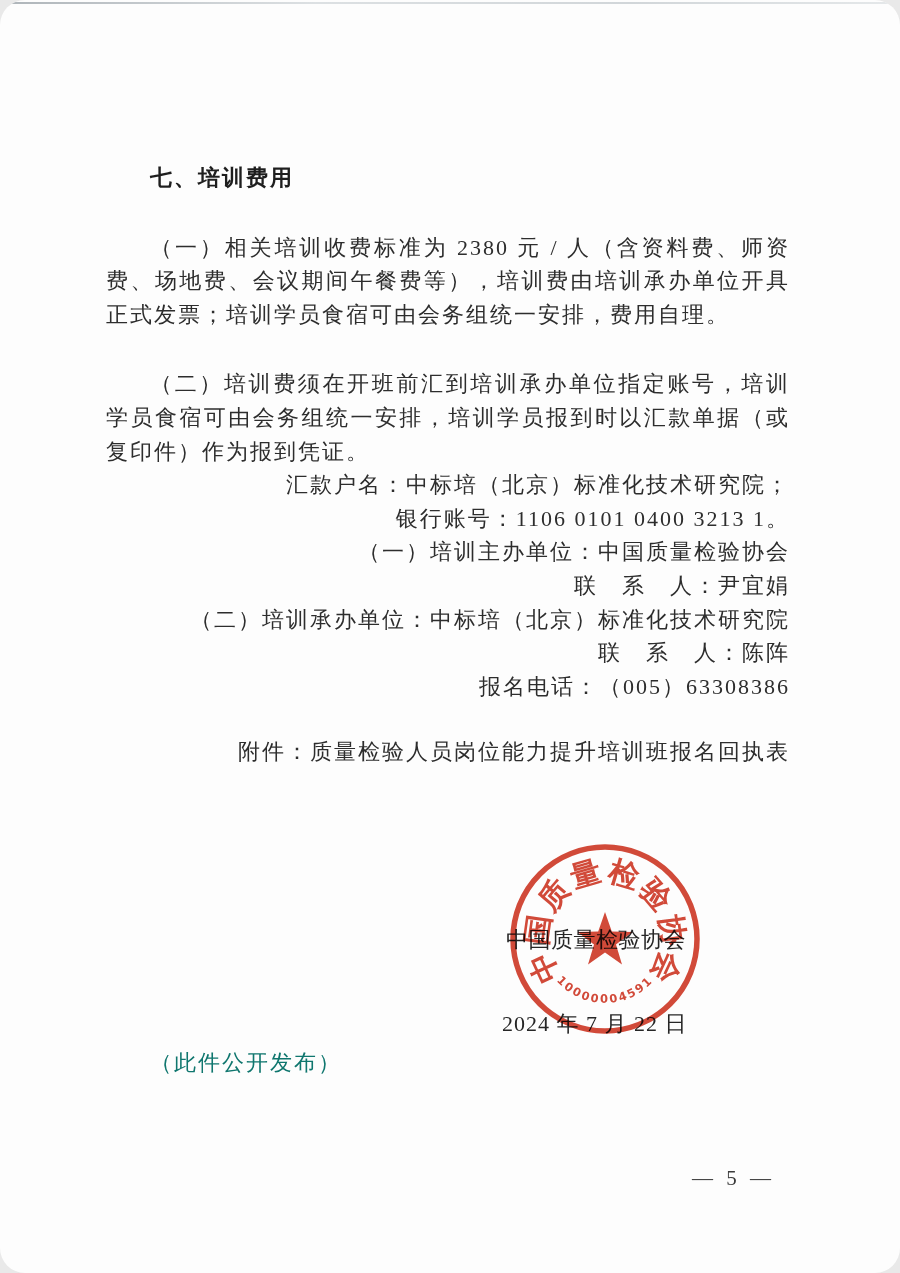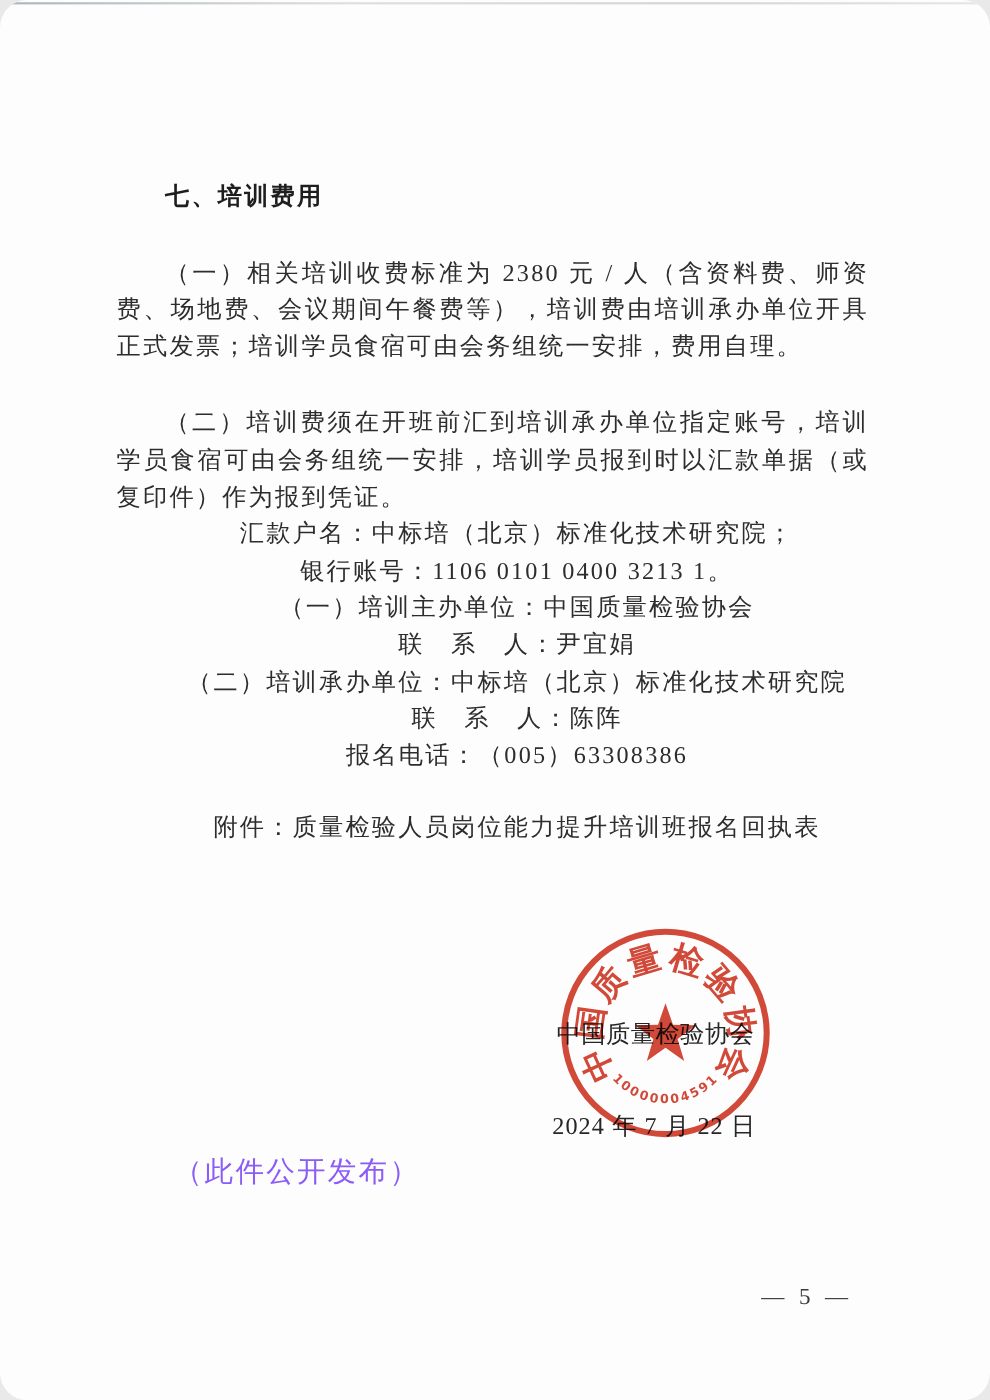--- a/index.html
+++ b/index.html
@@ -18,33 +18,33 @@
     font-size:22px; line-height:33.6px; letter-spacing:2px;
     text-align:justify; text-justify:inter-ideograph;
   }
   .content p { white-space:pre-wrap; }
   h2.sec-heading {
     font-family:"Liberation Sans","DejaVu Sans",sans-serif;
     font-size:22px; font-weight:700; color:#1e1e1e;
     text-indent:2em; letter-spacing:2px; line-height:33.6px;
   }
   .para { text-indent:2em;margin-top:36px; }
-  .single { text-indent:2em; text-align:center; }
+  .single { text-indent:2em; text-align:right; }
   .attachment { margin-top:32px; }
   .sig-org {
     position:absolute; top:925px; left:506px;
     font-size:22px; letter-spacing:0.5px; color:#262626; white-space:pre;
   }
   .sig-date {
     position:absolute; top:1009px; left:502px;
     font-size:22px; letter-spacing:1px; color:#262626; white-space:pre;
   }
   .public-release {
     position:absolute; top:1048px; left:106px;
-    font-size:26px; letter-spacing:2px; text-indent:2em; color:#8b5cf6;
+    font-size:22px; letter-spacing:2px; text-indent:2em; color:#0f766e;
   }
   .page-number {
     position:absolute; top:1166px; left:692px;
     font-size:21px; letter-spacing:4px; color:#3a3a3a; white-space:pre;
   }
   #seal-svg {
     position:absolute; left:0; top:0; width:900px; height:1273px;
     pointer-events:none; mix-blend-mode:multiply; opacity:.92;
   }
 </style>

